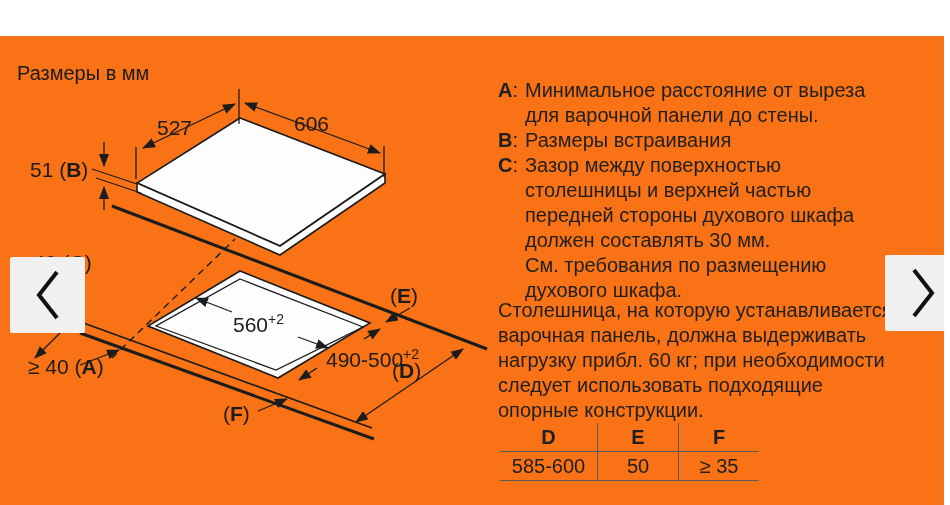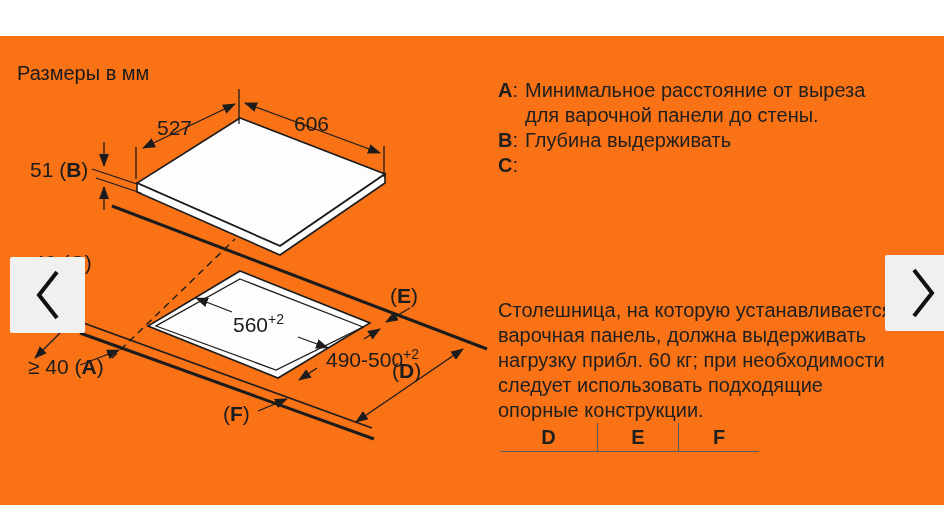--- a/index.html
+++ b/index.html
@@ -136,40 +136,51 @@
   <div class="legend">
     <div class="legend-item">
       <span class="legend-letter">A</span>
         <span class="legend-sep">:</span>
       <span class="legend-text">Минимальное расстояние от выреза
 для варочной панели до стены.</span>
     </div>
     <div class="legend-item">
       <span class="legend-letter">B</span>
         <span class="legend-sep">:</span>
-      <span class="legend-text">Глубина выдерживать</span>
+      <span class="legend-text">Размеры встраивания</span>
     </div>
     <div class="legend-item">
       <span class="legend-letter">C</span>
         <span class="legend-sep">:</span>
+      <span class="legend-text">Зазор между поверхностью
+столешницы и верхней частью
+передней стороны духового шкафа
+должен составлять 30 мм.
+См. требования по размещению
+духового шкафа.</span>
     </div>
   </div>
 
   <div class="paragraph">Столешница, на которую устанавливается
 варочная панель, должна выдерживать
 нагрузку прибл. 60 кг; при необходимости
 следует использовать подходящие
 опорные конструкции.</div>
 
   <table class="spec-table">
     <tbody>
         <tr class="hline">
       <th class="col-d">D</th>
       <th class="col-e vline">E</th>
       <th class="col-f vline">F</th>
+    </tr>
+    <tr class="hline">
+      <td>585-600</td>
+      <td class="vline">50</td>
+      <td class="vline">≥ 35</td>
     </tr>
   </tbody>
     </table>
 
   <div class="page-indicator">(9/9)</div>
 
   <button class="nav-btn nav-prev">
     <svg width="34" height="58" viewBox="0 0 34 58">
       <polyline points="26,6 8,29 26,52" fill="none" stroke="#111111" stroke-width="4"></polyline>
     </svg>

